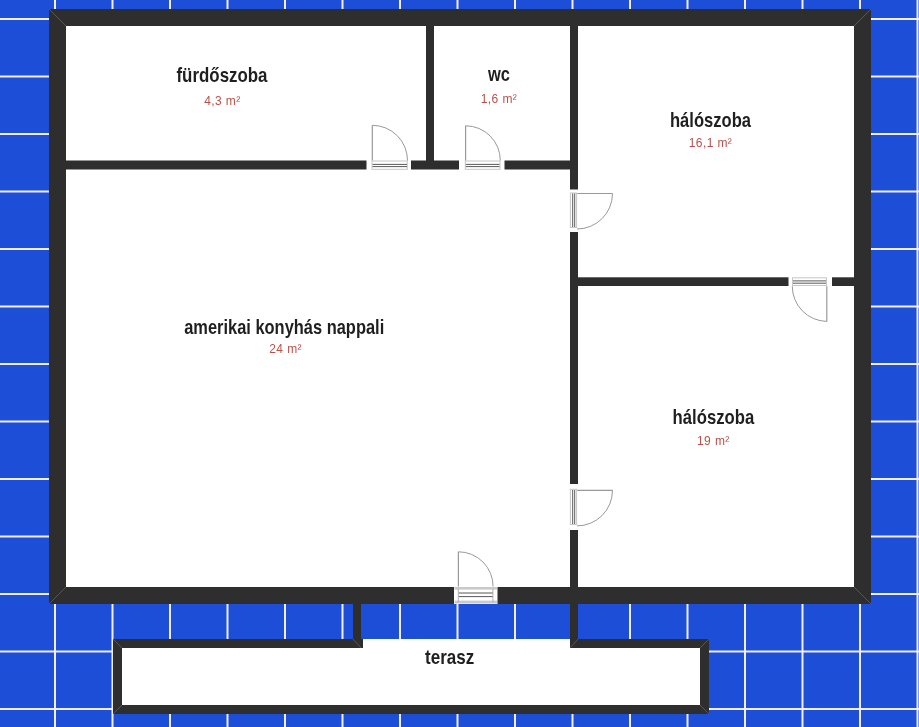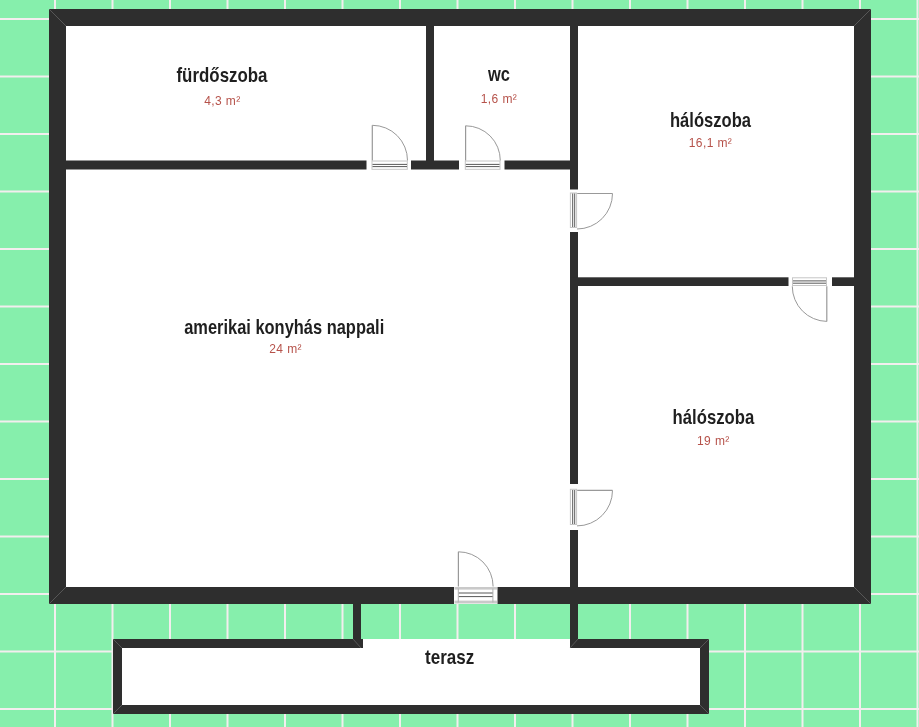--- a/index.html
+++ b/index.html
@@ -1,16 +1,16 @@
 <!DOCTYPE html>
 <html><head>
 <meta charset="utf-8">
 <style>
   html,body{margin:0;padding:0;background:#ffffff;}
-  #plan{position:relative;width:919px;height:727px;background:#86efac;overflow:hidden;
+  #plan{position:relative;width:919px;height:727px;background:#1d4ed8;overflow:hidden;
         font-family:"Liberation Sans", sans-serif;}
   svg{position:absolute;left:0;top:0;}
   .lbl{fill:#1f1f1f;font-weight:bold;font-size:21px;}
   .area{fill:#b6524a;font-size:12px;letter-spacing:0.4px;}
 </style>
 </head>
 <body>
 <div id="plan">
 <svg width="919" height="727" viewBox="0 0 919 727">
 

